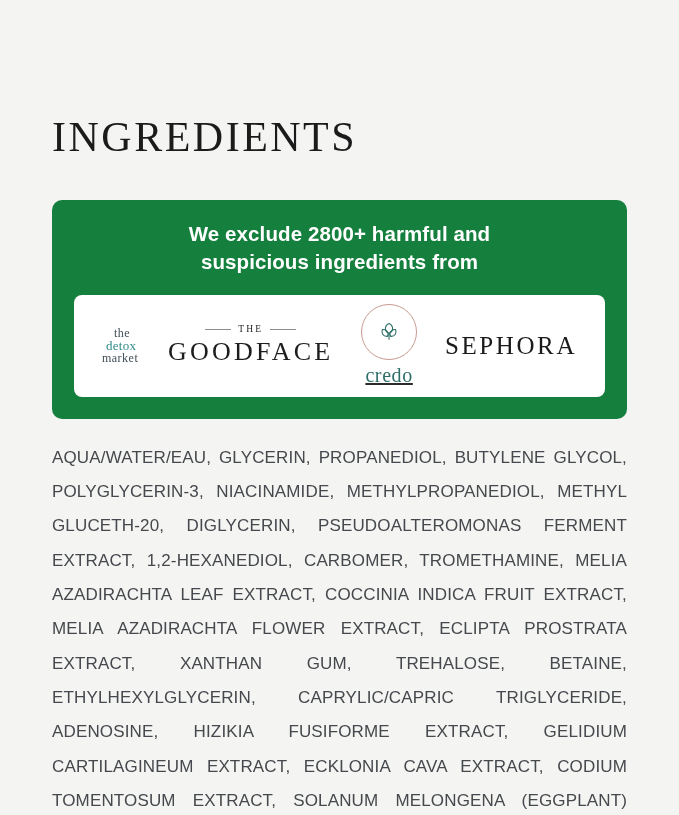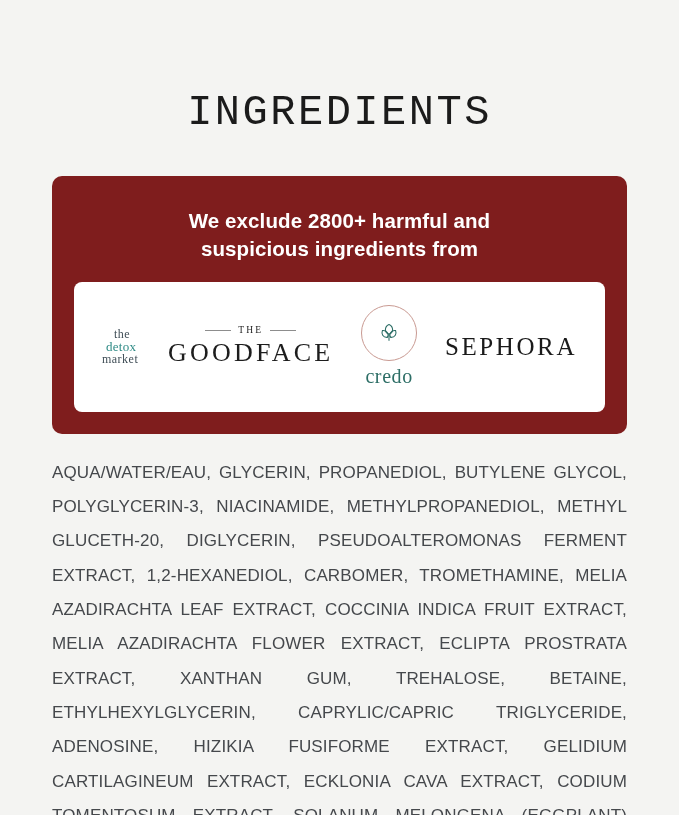--- a/index.html
+++ b/index.html
@@ -15,51 +15,50 @@
     overflow: hidden;
   }
   .page {
     width: 679px;
     height: 815px;
     position: relative;
     box-sizing: border-box;
     padding: 0 52px;
   }
   .page-title {
-    font-family: Liberation Mono, monospace;
+    font-family: Liberation Serif, serif;
     font-size: 42px;
     letter-spacing: 2.5px;
-    text-align: center;
     color: #1b1b1b;
     font-weight: 400;
     margin: 0;
-    padding-top: 92px;
+    padding-top: 116px;
     line-height: 1;
   }
   .exclude-card {
     margin-top: 42px;
-    background: #7f1d1d;
+    background: #15803d;
     border-radius: 10px;
-    padding: 31px 22px 22px 22px;
+    padding: 20px 22px 22px 22px;
     box-sizing: border-box;
   }
   .exclude-heading {
     color: #ffffff;
     font-size: 20.5px;
     font-weight: bold;
     text-align: center;
     line-height: 1.38;
     letter-spacing: 0.1px;
     margin: 0 auto 18px auto;
     max-width: 400px;
   }
   .logo-panel {
     background: #ffffff;
     border-radius: 8px;
-    height: 130px;
+    height: 102px;
     display: flex;
     align-items: center;
     justify-content: space-around;
     padding: 0 14px;
     box-sizing: border-box;
   }
   .logo {
     display: flex;
     flex-direction: column;
     align-items: center;
@@ -119,20 +118,21 @@
   }
   .gf-name {
     font-family: "Liberation Serif", serif;
     font-size: 26px;
     letter-spacing: 3.2px;
     text-align: center;
   }
   
   .logo-credo {
     text-align: left;
+    text-decoration: underline;
   }
   .credo-mark {
     width: 54px;
     height: 54px;
     border: 1.4px solid #c99a92;
     border-radius: 50%;
     display: flex;
     align-items: center;
     justify-content: center;
     margin: 0 auto 4px auto;

